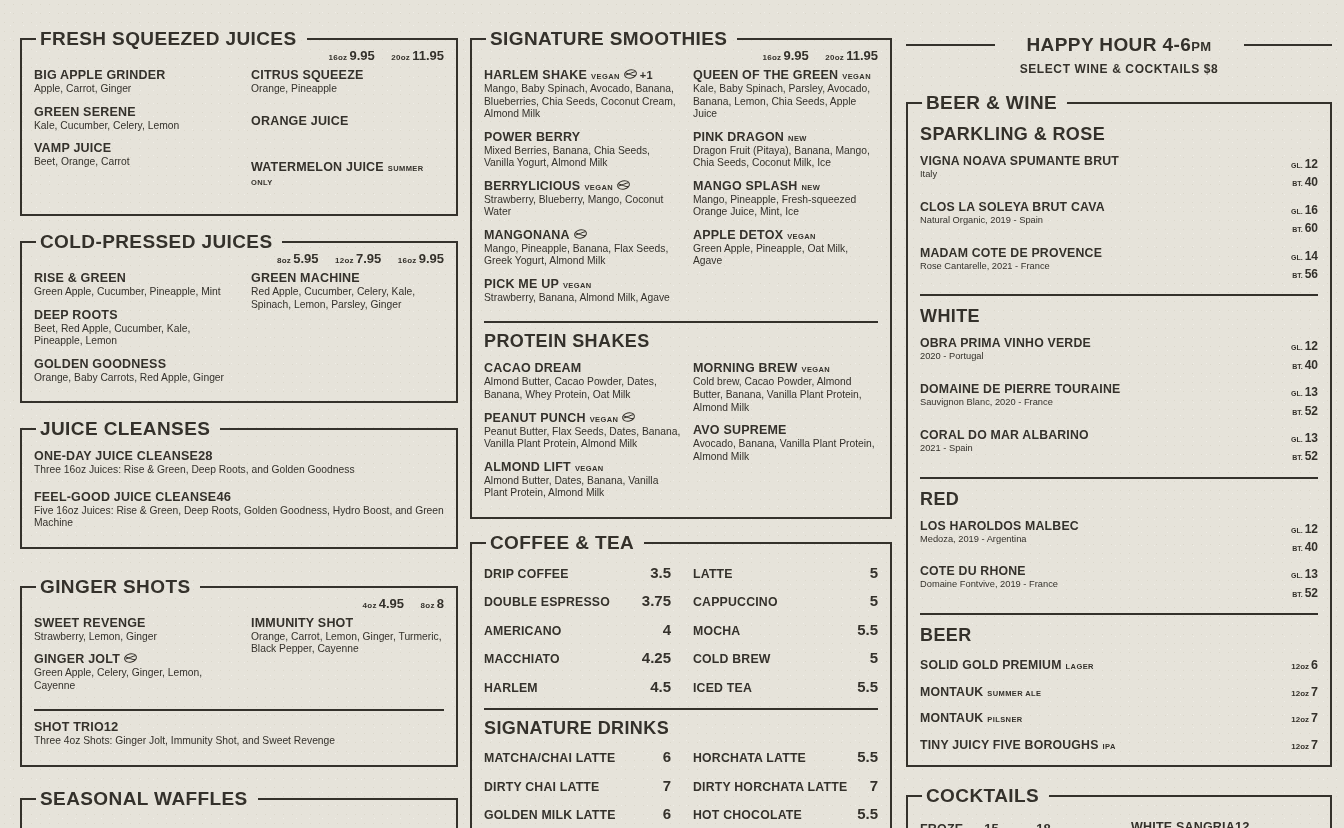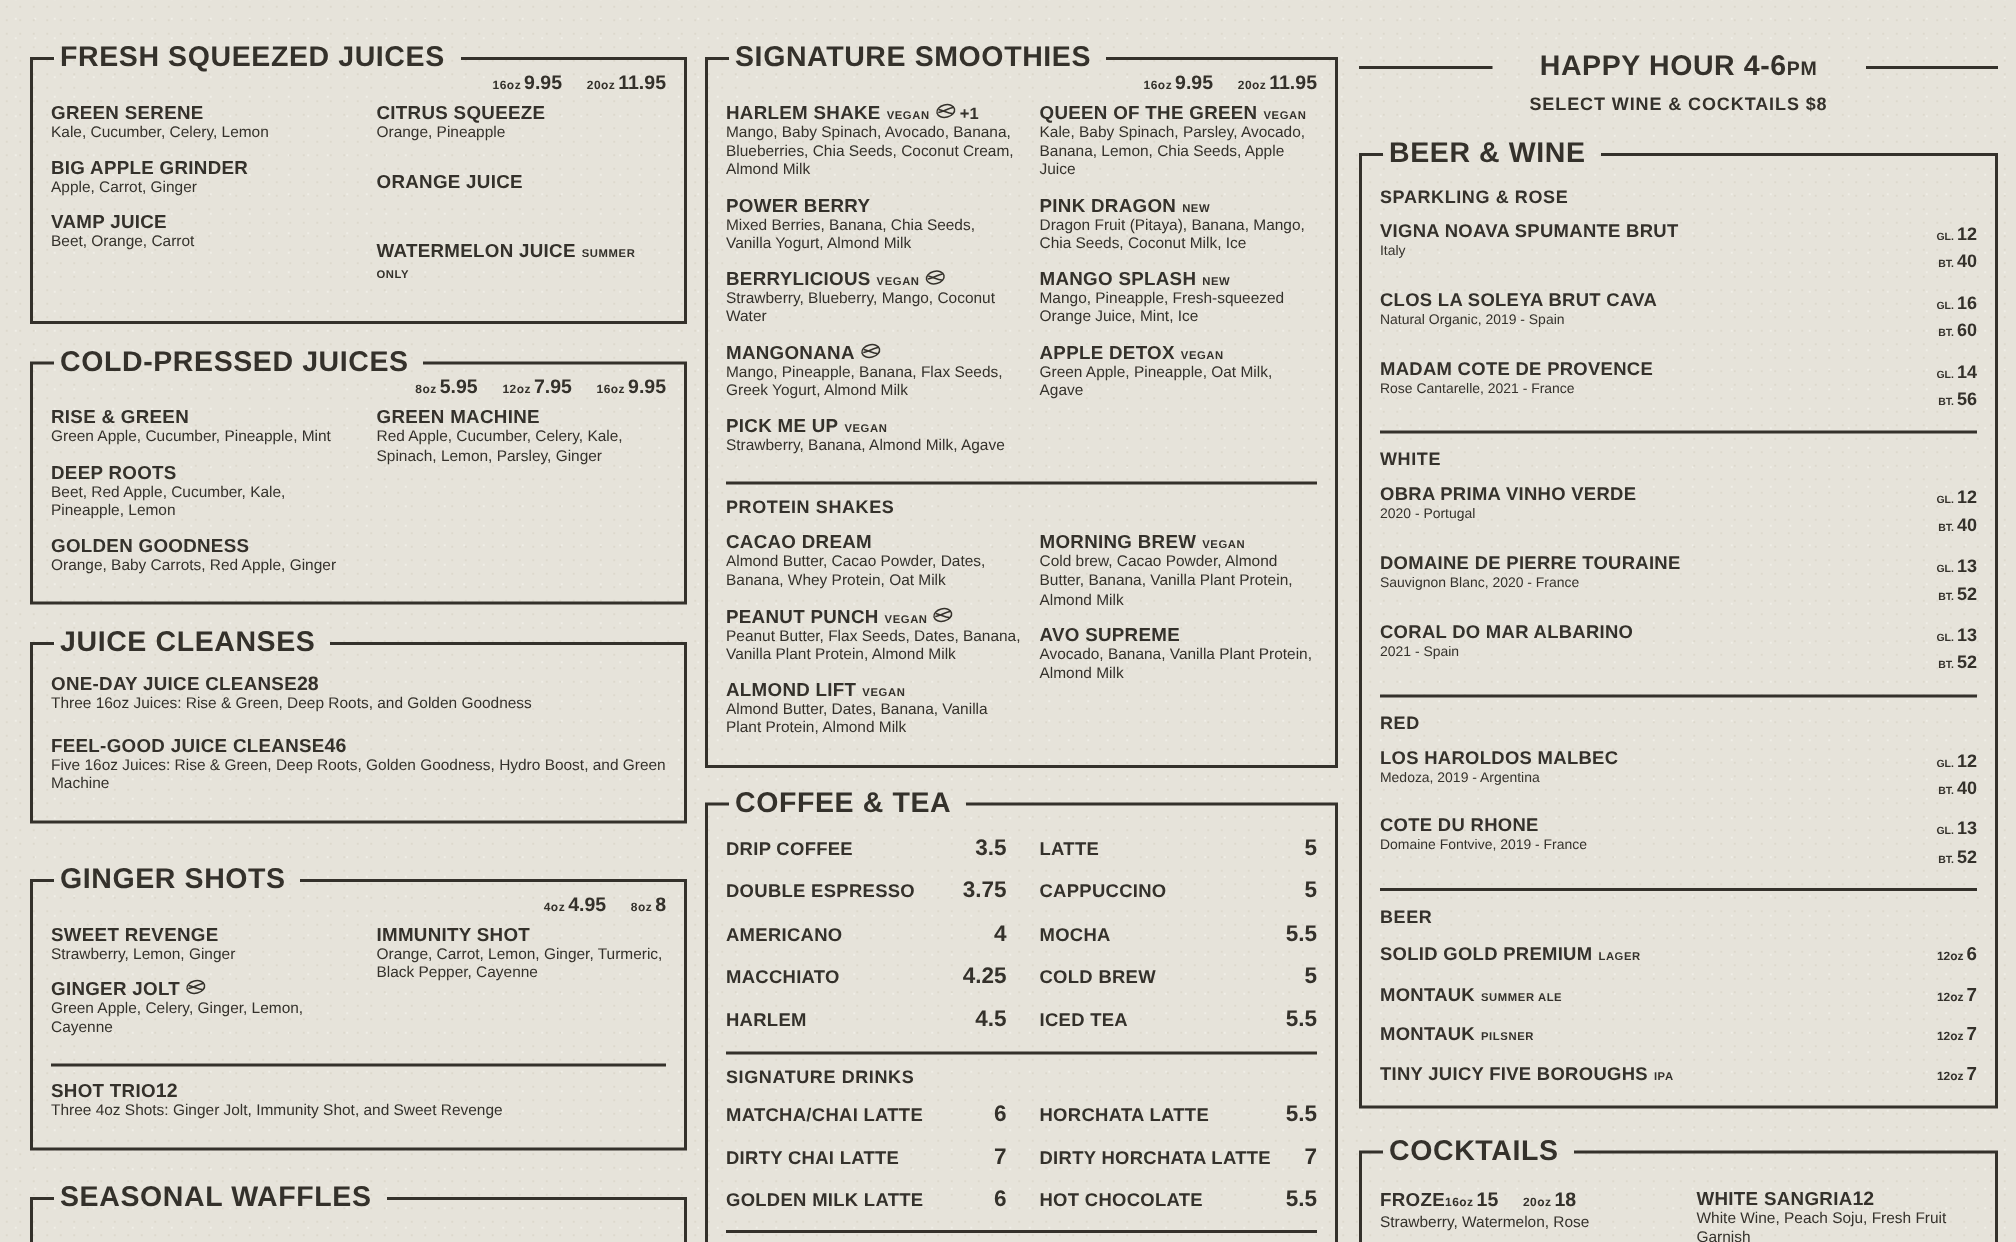--- a/index.html
+++ b/index.html
@@ -40,21 +40,21 @@
 
   .it { margin-bottom:9px; }
   .it.tall { min-height:37px; }
   .nm { font-size:12.5px; font-weight:700; letter-spacing:0.2px; }
   .ds { font-size:10.3px; line-height:1.22; margin-top:1px; font-weight:400; }
   .tag { font-size:7.5px; font-weight:700; letter-spacing:0.4px; margin-left:4px; }
   .x { font-size:11px; font-weight:700; margin-left:2px; }
   .stamp { width:15px; height:12px; vertical-align:-1px; margin-left:3px; color:#34312b; }
 
   .rule { border:0; border-top:2px solid #34312b; margin:8px 0; }
-  .sub { font-size:12px; font-weight:700; letter-spacing:0.4px; margin:4px 0 9px 0; }
+  .sub { font-size:18px; font-weight:700; letter-spacing:0.4px; margin:4px 0 9px 0; }
 
   .crow { display:flex; justify-content:flex-start; align-items:baseline; }
   .price { font-size:13px; font-weight:700; }
 
   .prow { display:flex; justify-content:space-between; align-items:baseline; margin-bottom:11.5px; }
   .prow .nm { font-size:12.3px; }
   .prow .price { font-size:15px; }
 
   
   .hh { display:flex; align-items:center; gap:32px; margin:4px 0 6px 0; }
@@ -85,26 +85,26 @@
 
     <fieldset class="box">
       <legend class="bt">FRESH SQUEEZED JUICES</legend>
       <div class="sizes">
         <span class="sz">16oz</span><span class="pr">9.95</span>
         <span class="sz gapl">20oz</span><span class="pr">11.95</span>
       </div>
       <div class="grid2">
         <div class="gc">
           <div class="it">
+            <div class="nm">BIG APPLE GRINDER</div>
+            <div class="ds">Apple, Carrot, Ginger</div>
+          </div>
+          <div class="it">
             <div class="nm">GREEN SERENE</div>
             <div class="ds">Kale, Cucumber, Celery, Lemon</div>
-          </div>
-          <div class="it">
-            <div class="nm">BIG APPLE GRINDER</div>
-            <div class="ds">Apple, Carrot, Ginger</div>
           </div>
           <div class="it">
             <div class="nm">VAMP JUICE</div>
             <div class="ds">Beet, Orange, Carrot</div>
           </div>
         </div>
         <div class="gc">
           <div class="it tall">
             <div class="nm">CITRUS SQUEEZE</div>
             <div class="ds">Orange, Pineapple</div>

